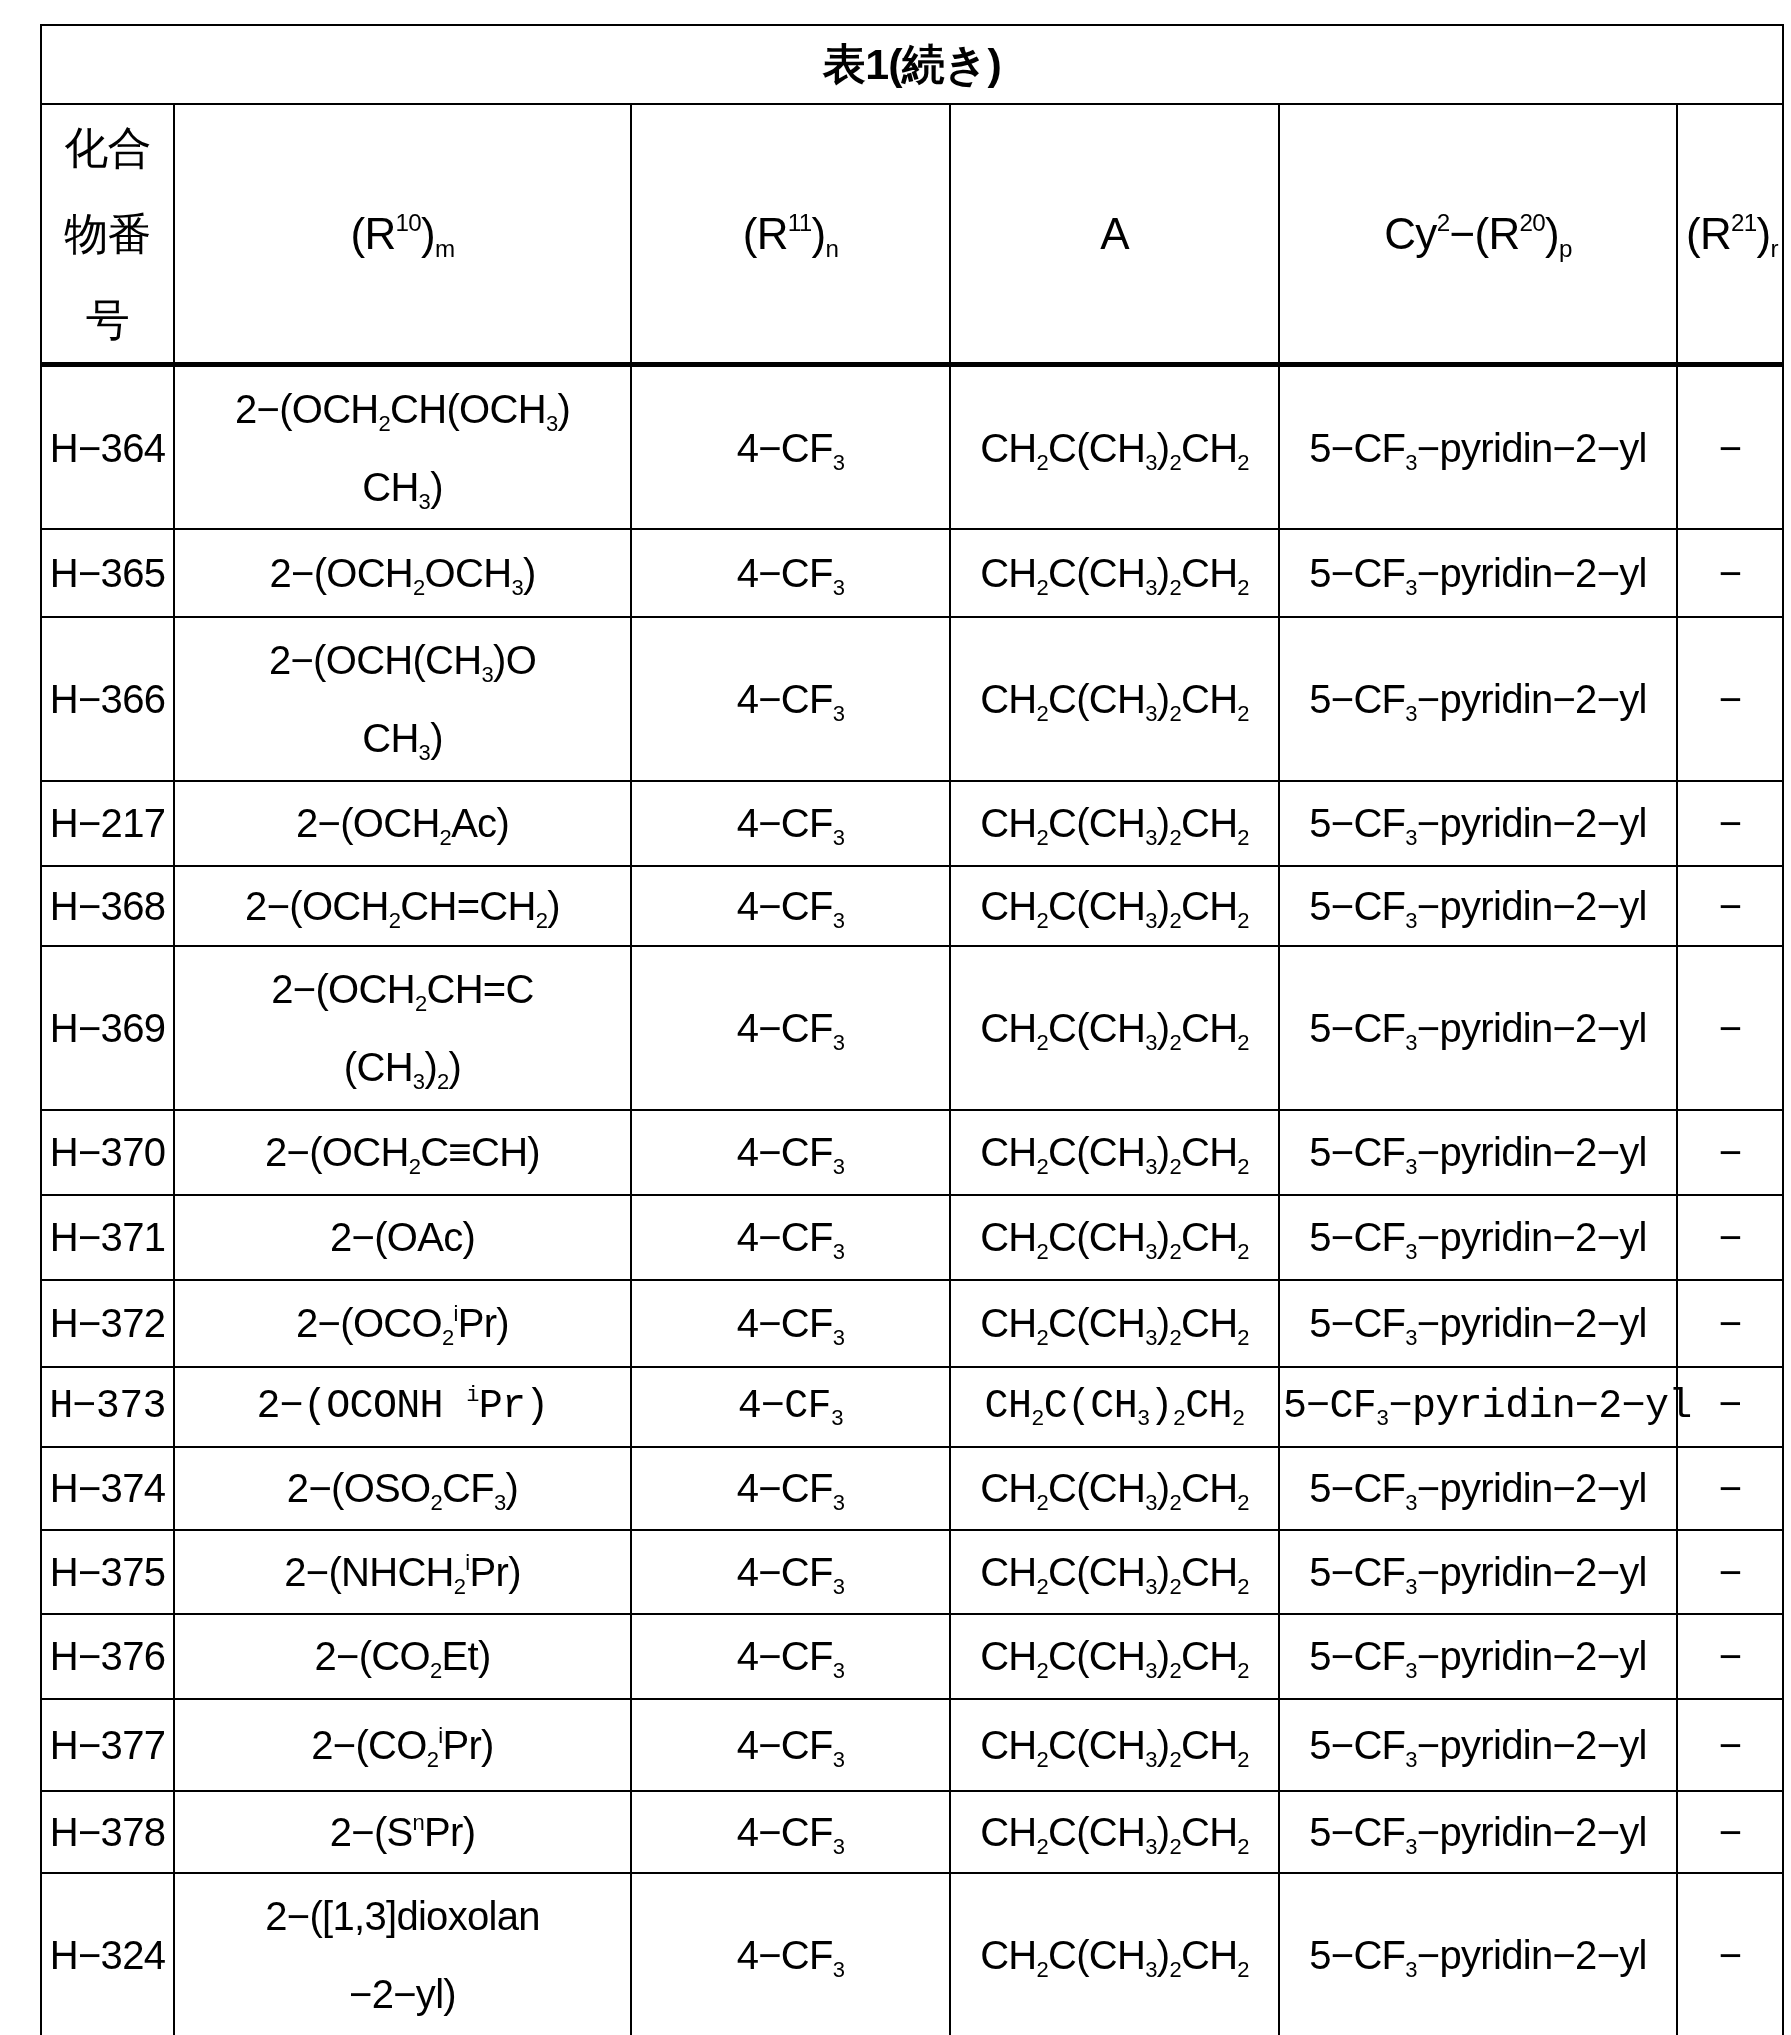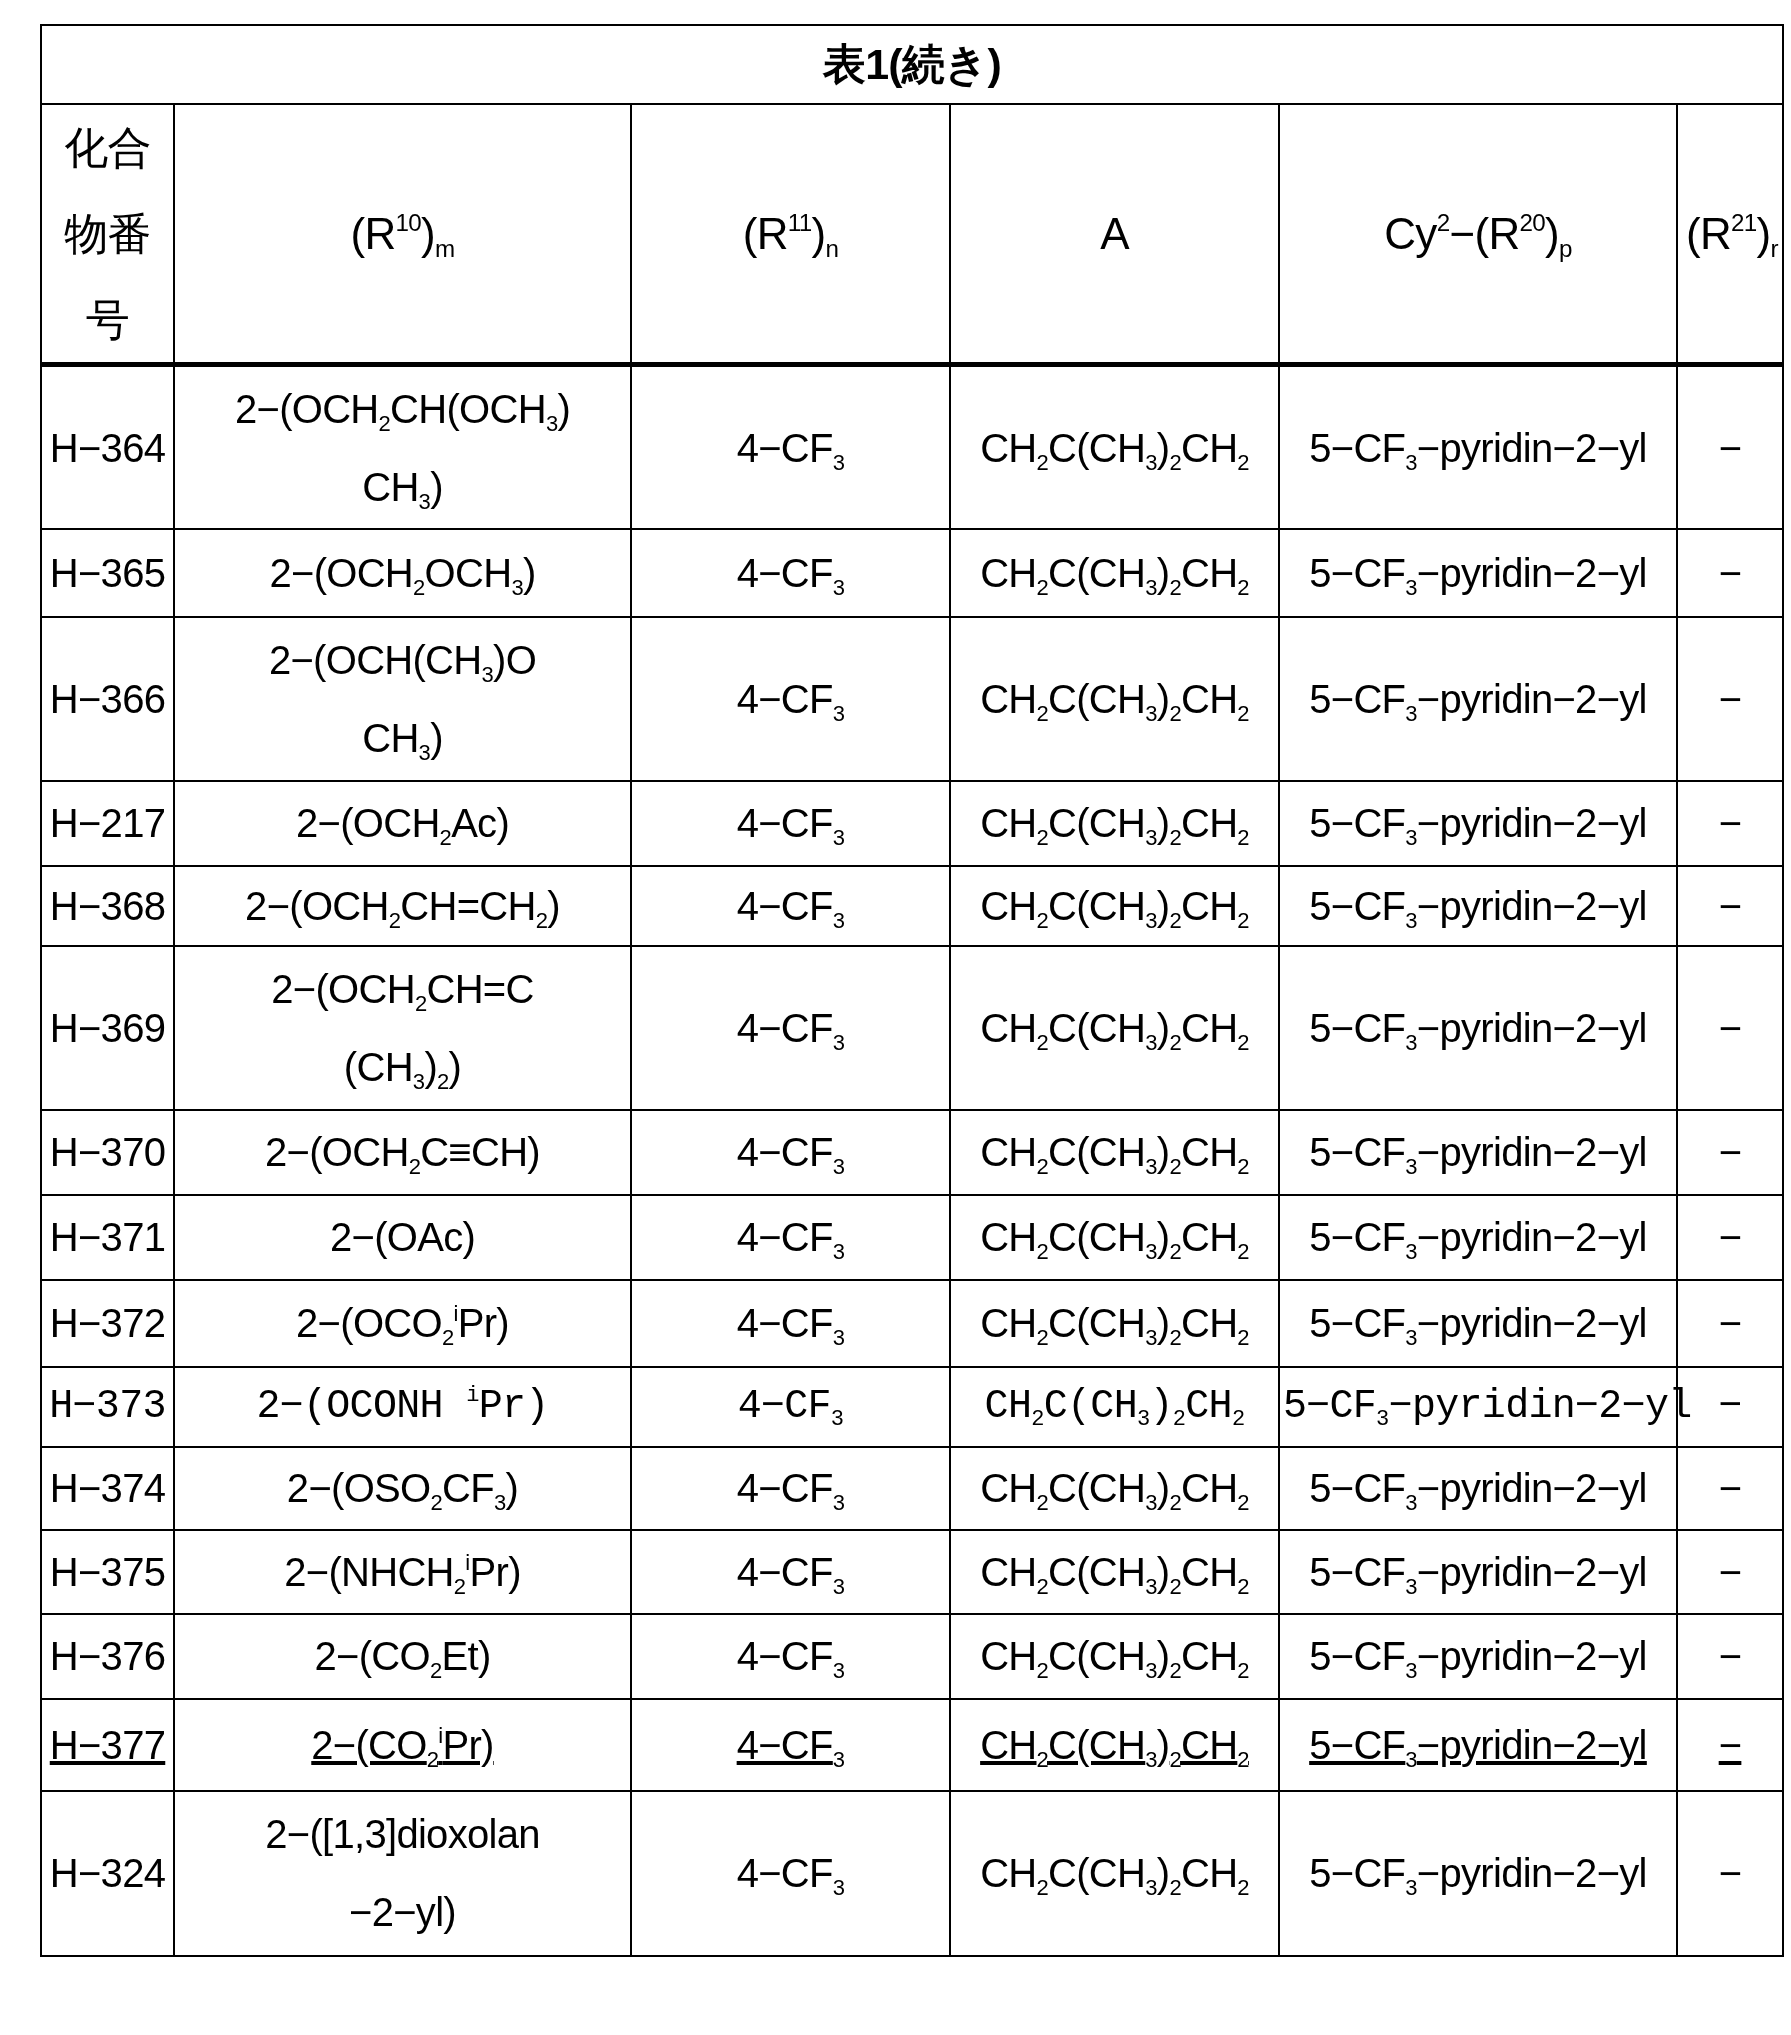--- a/index.html
+++ b/index.html
@@ -149,23 +149,31 @@
         <td class="dash">−</td>
       </tr>
       <tr style="height: 85px;">
         <td class="id">H−376</td>
         <td>2−(CO<sub>2</sub>Et)</td>
         <td>4−CF<sub>3</sub></td>
         <td>CH<sub>2</sub>C(CH<sub>3</sub>)<sub>2</sub>CH<sub>2</sub></td>
         <td style="white-space: nowrap;">5−CF<sub>3</sub>−pyridin−2−yl</td>
         <td class="dash">−</td>
       </tr>
-      <tr style="height: 92px; text-decoration: underline;">
+      <tr style="height: 92px;">
         <td class="id">H−377</td>
         <td>2−(CO<sub>2</sub><sup>i</sup>Pr)</td>
+        <td>4−CF<sub>3</sub></td>
+        <td>CH<sub>2</sub>C(CH<sub>3</sub>)<sub>2</sub>CH<sub>2</sub></td>
+        <td style="white-space: nowrap;">5−CF<sub>3</sub>−pyridin−2−yl</td>
+        <td class="dash">−</td>
+      </tr>
+      <tr style="height: 82px;">
+        <td class="id">H−378</td>
+        <td>2−(S<sup>n</sup>Pr)</td>
         <td>4−CF<sub>3</sub></td>
         <td>CH<sub>2</sub>C(CH<sub>3</sub>)<sub>2</sub>CH<sub>2</sub></td>
         <td style="white-space: nowrap;">5−CF<sub>3</sub>−pyridin−2−yl</td>
         <td class="dash">−</td>
       </tr>
       <tr style="height: 165px;">
         <td class="id">H−324</td>
         <td>2−([1,3]dioxolan<br>−2−yl)</td>
         <td>4−CF<sub>3</sub></td>
         <td>CH<sub>2</sub>C(CH<sub>3</sub>)<sub>2</sub>CH<sub>2</sub></td>

